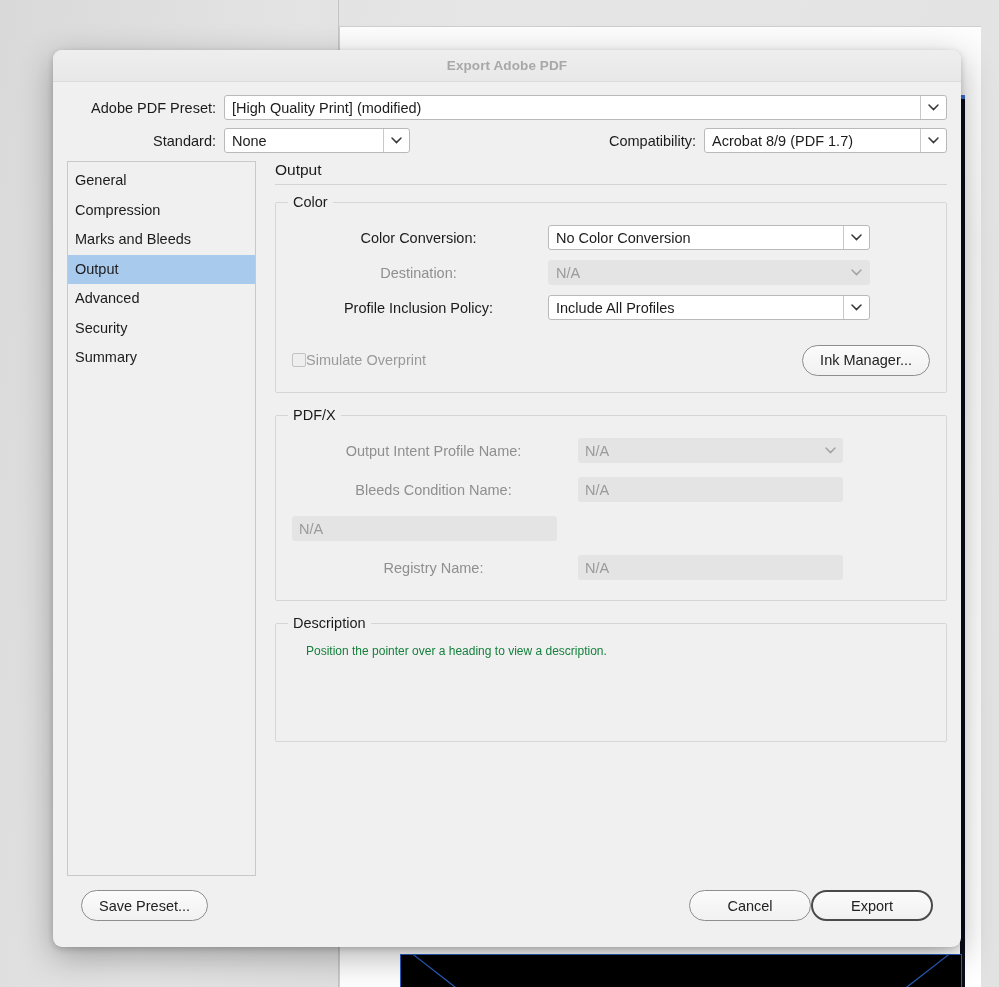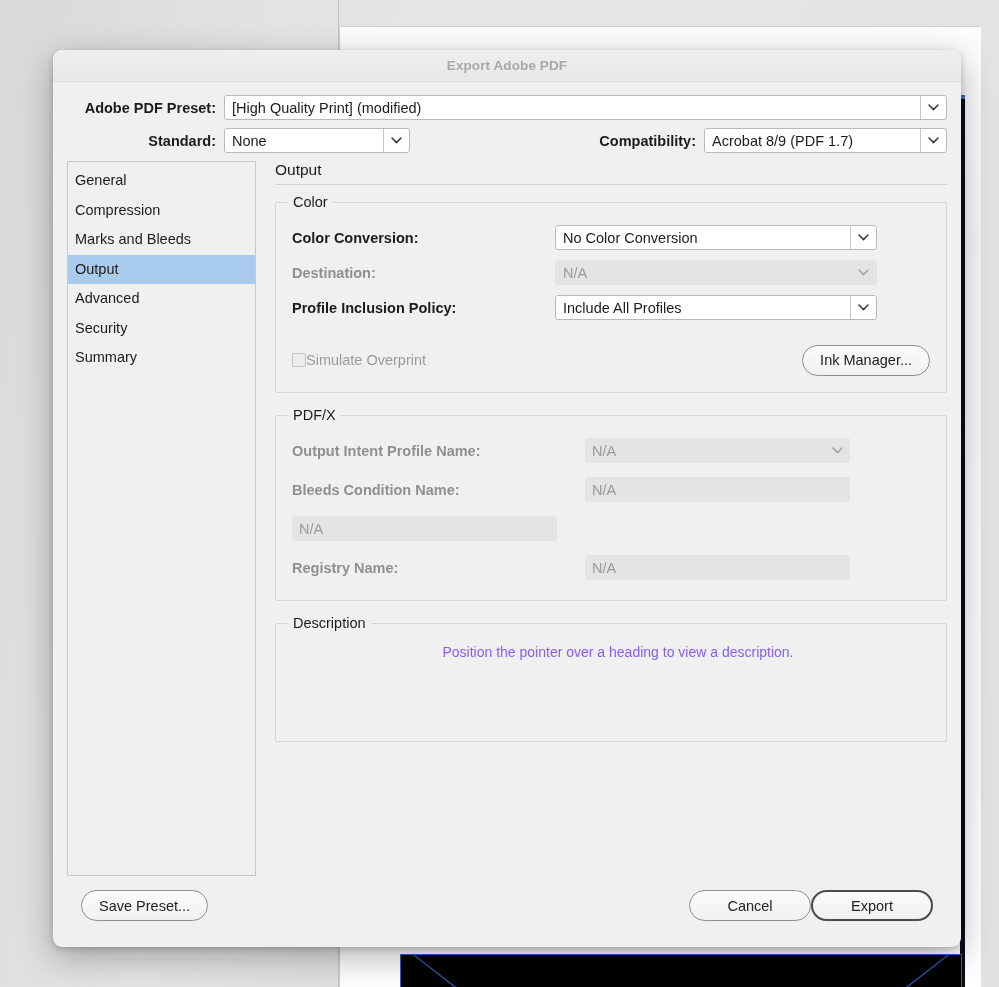--- a/index.html
+++ b/index.html
@@ -85,21 +85,21 @@
 
   
   .top-rows { padding-top: 13px; }
   .frow {
     display: flex;
     align-items: center;
     margin-bottom: 8px;
   }
   .frow .flabel {
     font-size: 14.5px;
-    font-weight: bold;
+    font-weight: normal;
     color: #1b1b1b;
     text-align: right;
     white-space: nowrap;
   }
   .frow .flabel.lbl-preset { width: 149px; }
   .frow .flabel.lbl-standard { width: 149px; }
   .frow .flabel.lbl-compat { flex: 0 0 auto; margin-left: auto; padding-right: 0; }
 
   
   .select {
@@ -204,25 +204,25 @@
   .group-inner { padding: 22px 16px 16px 16px; }
 
   
   .grow {
     display: flex;
     align-items: center;
     margin-bottom: 10px;
   }
   .grow .glabel {
     font-size: 14.5px;
-    font-weight: bold;
+    font-weight: normal;
     color: #1b1b1b;
-    text-align: left;
+    text-align: center;
     white-space: nowrap;
-    padding-right: 10px;
+    padding-right: 3px;
   }
   .grow .glabel.dim { color: #8f8f8f; }
 
   
   #color-group .glabel { width: 253px; }
   #color-group .select { margin-left: 0; width: 322px; }
   #color-row-3 { margin-bottom: 0; }
 
   #overprint-row {
     display: flex;
@@ -287,23 +287,22 @@
     display: flex;
     align-items: center;
     justify-content: center;
     flex: 0 0 25px;
   }
 
   
   #desc-group { height: 119px; margin-bottom: 0; }
   #desc-group .group-inner { padding: 20px 16px 16px 30px; }
   #desc-text {
-    font-size: 14px;
-    color: #8b5cf6;
-    text-align: center;
+    font-size: 12px;
+    color: #15803d;
   }
 
   
   #footer {
     display: flex;
     align-items: center;
     padding: 14px 14px 0 14px;
   }
   #footer-right { margin-left: auto; display: flex; }
   #cancel-btn { width: 122px; }

